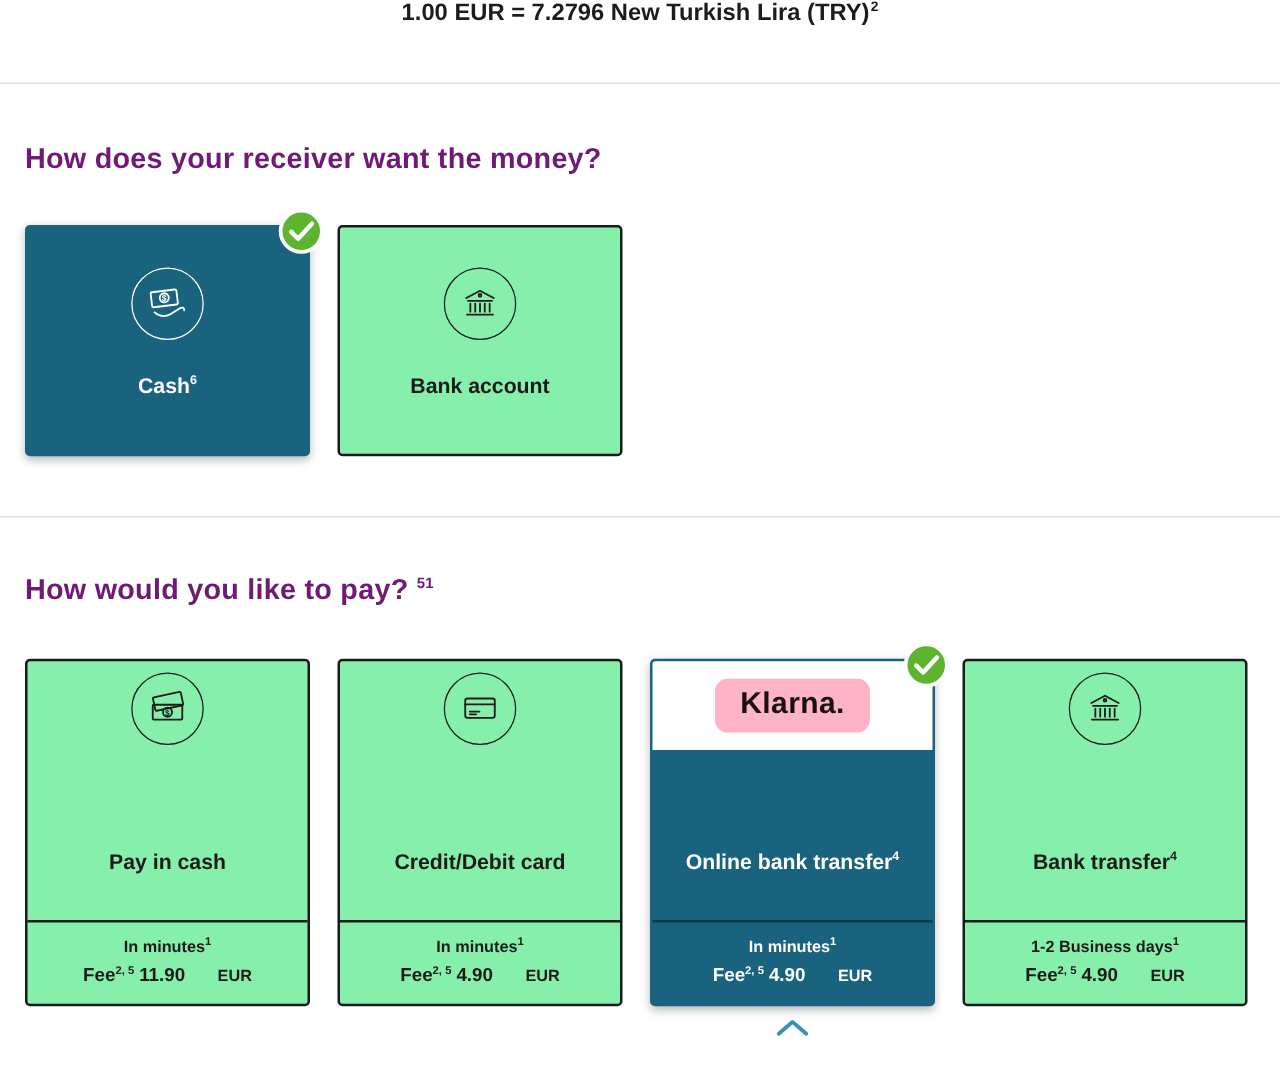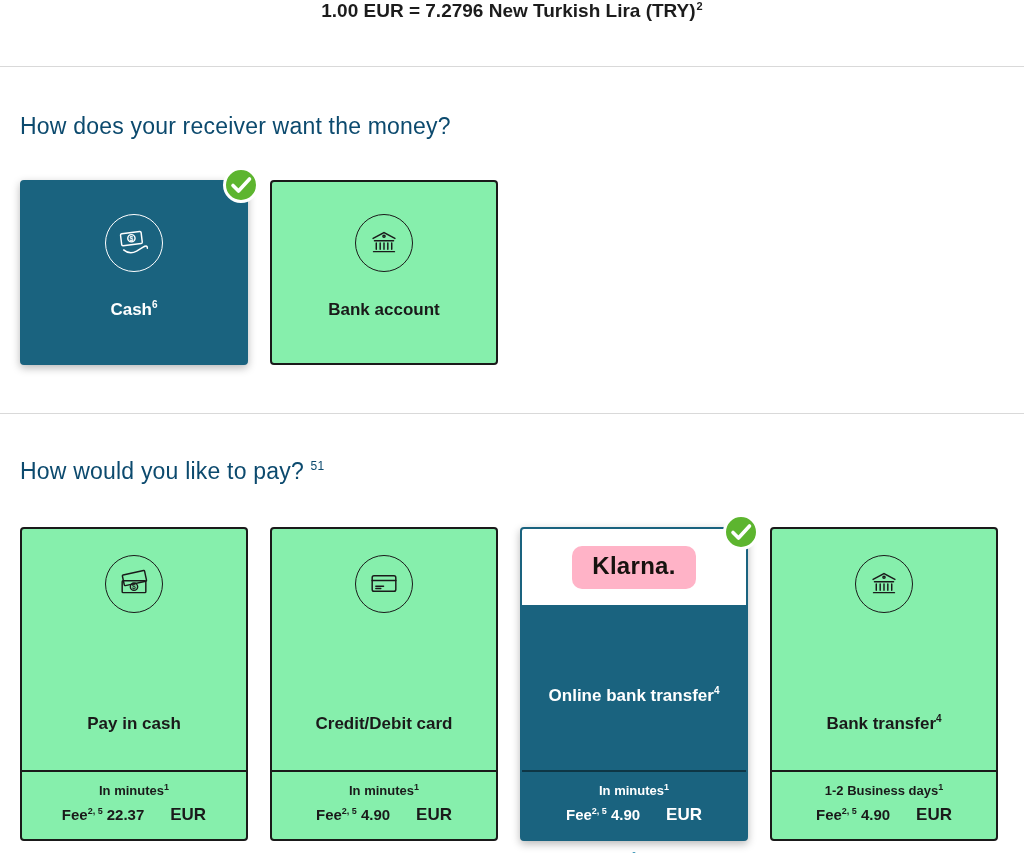--- a/index.html
+++ b/index.html
@@ -9,36 +9,36 @@
   .rate-header {
     height:67px; display:flex; align-items:flex-start; justify-content:center;
     font-size:19px; font-weight:bold; color:#1c1c1c;
     border-bottom:1px solid #d9d9d9;
   }
   .rate-header sup { font-size:11px; margin-left:1px; }
 
   .divider2 { border:none; border-top:1px solid #d9d9d9; }
 
   section { padding:0 20px; }
-  h2.sec-title { font-size:23px; font-weight:400; color:#0c4a6e; letter-spacing:.2px; }
+  h2.sec-title { font-size:23px; font-weight:700; color:#701a75; letter-spacing:.2px; }
   h2.sec-title sup { font-size:12px; }
   .sec-receiver h2 { margin-top:46px; }
   .sec-pay h2 { margin-top:44px; }
 
   .cards { display:flex; gap:22px; }
   .cards.row1 { margin-top:40px; margin-bottom:48px; }
   .cards.row2 { margin-top:42px; }
 
   .card {
     position:relative; width:228px; background:#86efac;
     border:2px solid var(--card-border,#1a1a1a); border-radius:4px;
     display:flex; flex-direction:column; align-items:center; cursor:pointer;
   }
   .card.r1 { height:185px; padding-top:32px; }
-  .card.r2 { height:314px;gap:36px; }
+  .card.r2 { height:278px;gap:36px; }
 
   .card.selected {
     background:var(--selected-bg,#1a637f);
     border-color:var(--selected-bg,#1a637f);
     color:#fff;
     box-shadow:0 3px 8px rgba(0,0,0,.28);
   }
 
   .icon-circle {
     width:58px; height:58px; border-radius:50%;
@@ -58,21 +58,21 @@
     margin-top:auto; width:100%;
     border-top:2px solid var(--card-border,#1a1a1a);
     text-align:center; padding:10px 0 14px;
   }
   .card.selected .fee-area { border-top-color:rgba(0,0,0,.45); }
   .time { font-size:13px; font-weight:bold; }
   .time sup { font-size:9px; }
   .fee { font-size:15px; font-weight:bold; margin-top:7px; }
   .fee sup { font-size:9px; }
   .fee .amount { margin-left:4px; }
-  .fee .cur { font-size:17px; margin-left:26px;text-align:center; }
+  .fee .cur { font-size:13px; margin-left:26px;text-align:center; }
 
   .badge { position:absolute; top:-16px; right:-14px; width:38px; height:38px; }
 
   .klarna-band {
     width:100%; height:76px; background:#fff;
     border-radius:2px 2px 0 0;
     display:flex; align-items:center; justify-content:center;
   }
   .klarna-logo {
     background:var(--klarna-pink,#ffb3c7); color:#17120f;
@@ -167,21 +167,21 @@
           </span>
         </div>
         <div class="card-label">
           <span>Pay in cash</span><sup></sup>
         </div>
         <div class="fee-area">
           <div class="time">
             <span>In minutes</span><sup>1</sup>
           </div>
           <div class="fee">
-            <span>Fee</span><sup>2, 5</sup><span class="amount">22.37</span><span class="cur">EUR</span>
+            <span>Fee</span><sup>2, 5</sup><span class="amount">11.90</span><span class="cur">EUR</span>
           </div>
         </div>
       </div>
 
       <div class="card r2">
         <div class="icon-area">
           <span class="icon-circle">
             <svg viewBox="0 0 44 44" width="40" height="40">
               <g fill="none" stroke="currentColor" stroke-width="1.6" stroke-linecap="round">
                 <rect x="9" y="13" width="26" height="17" rx="2"></rect>

